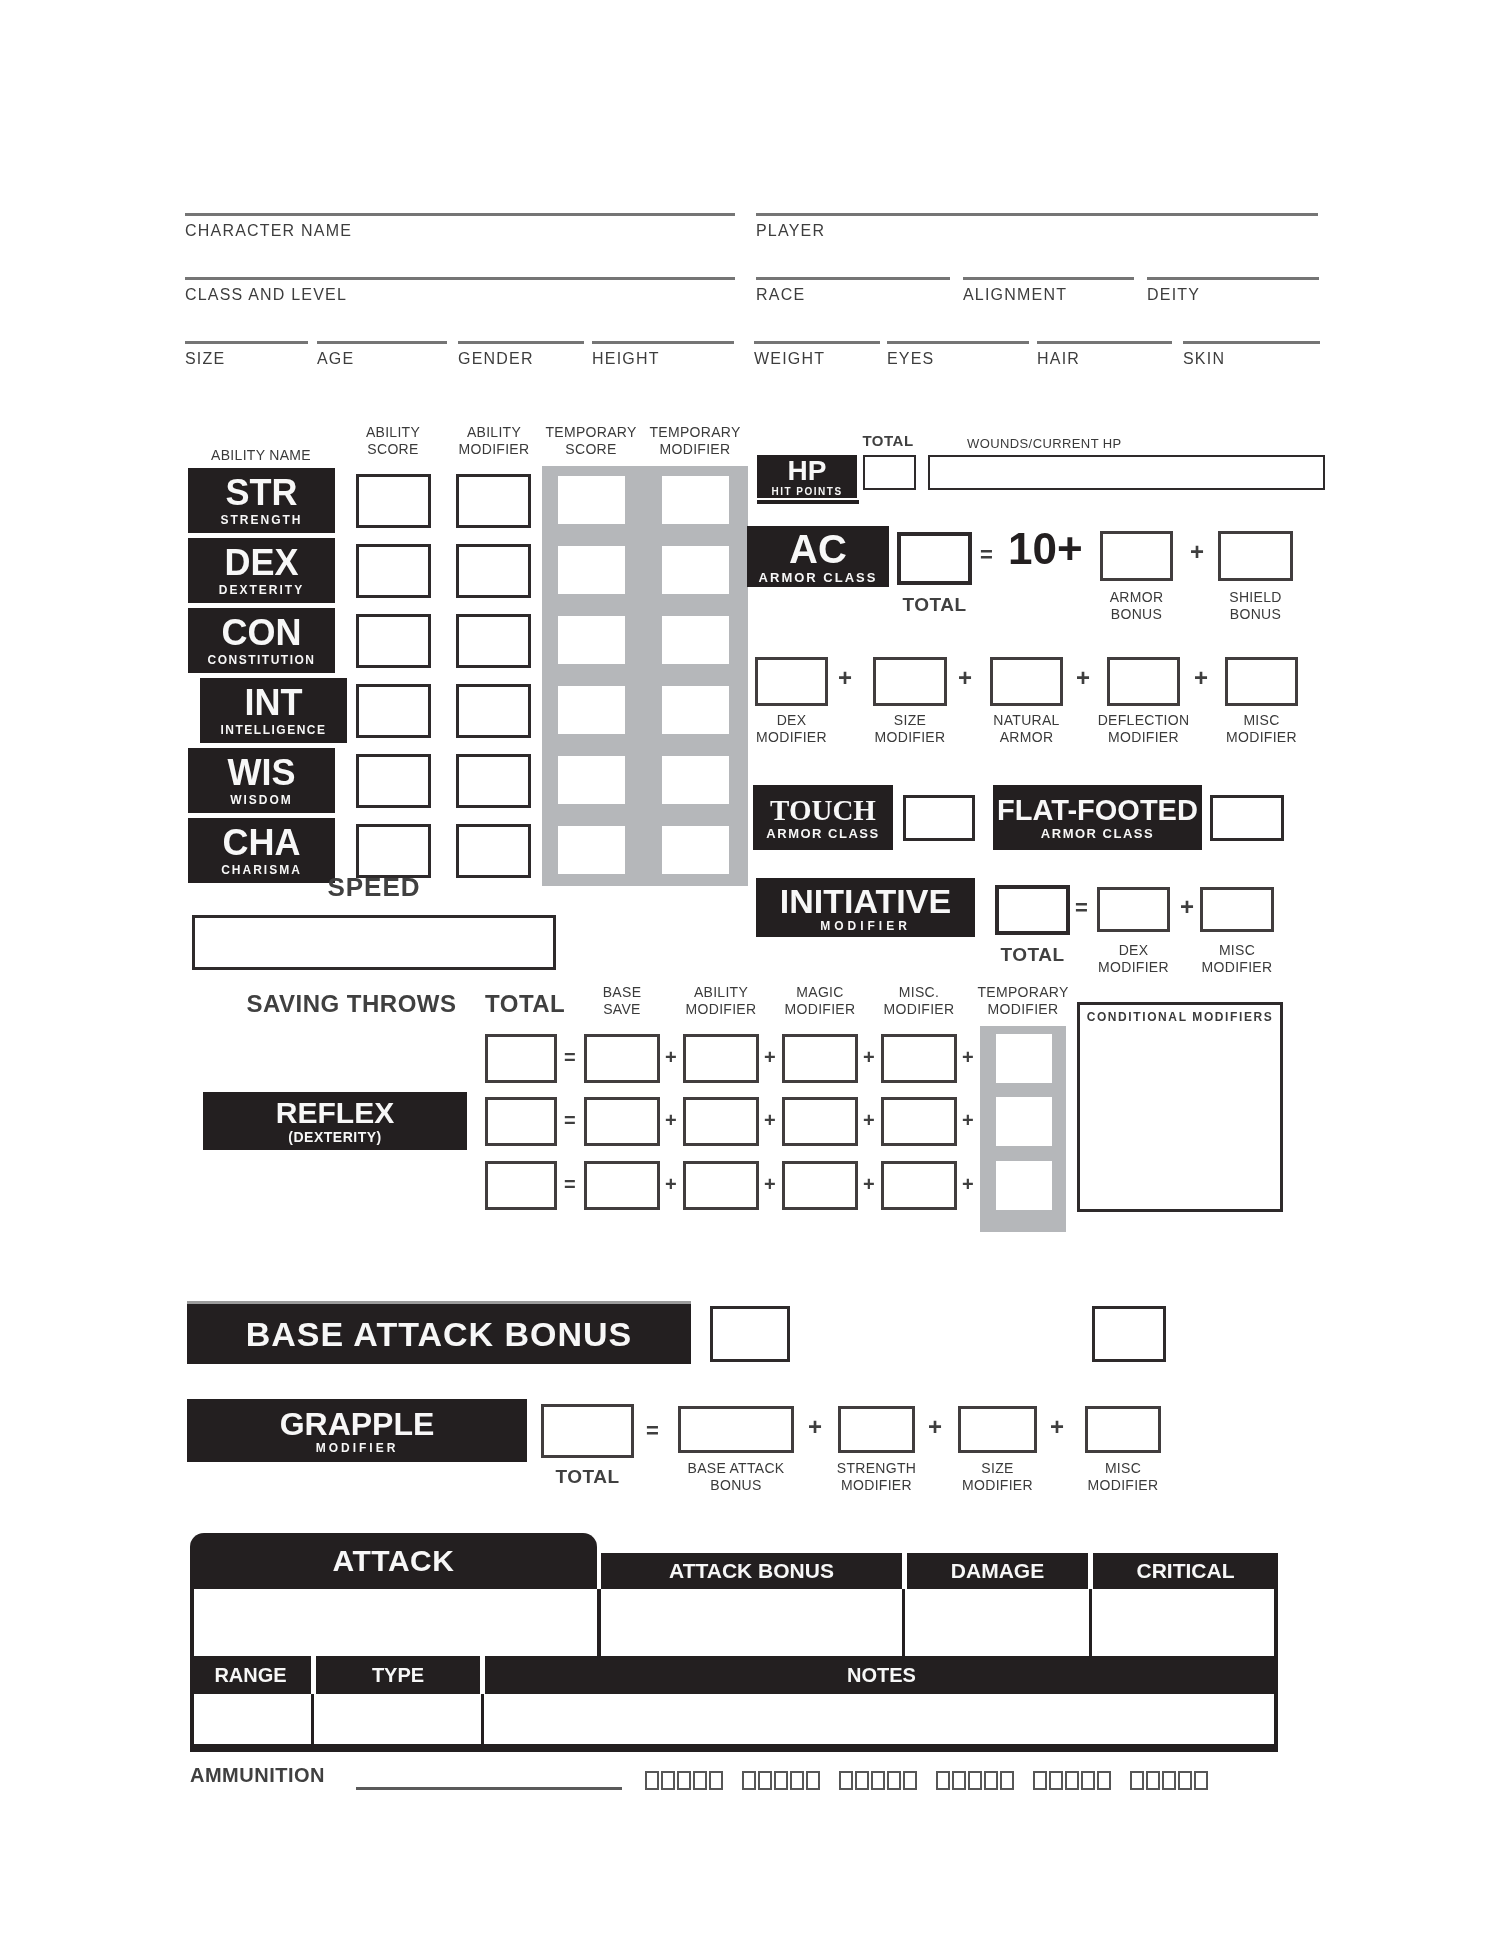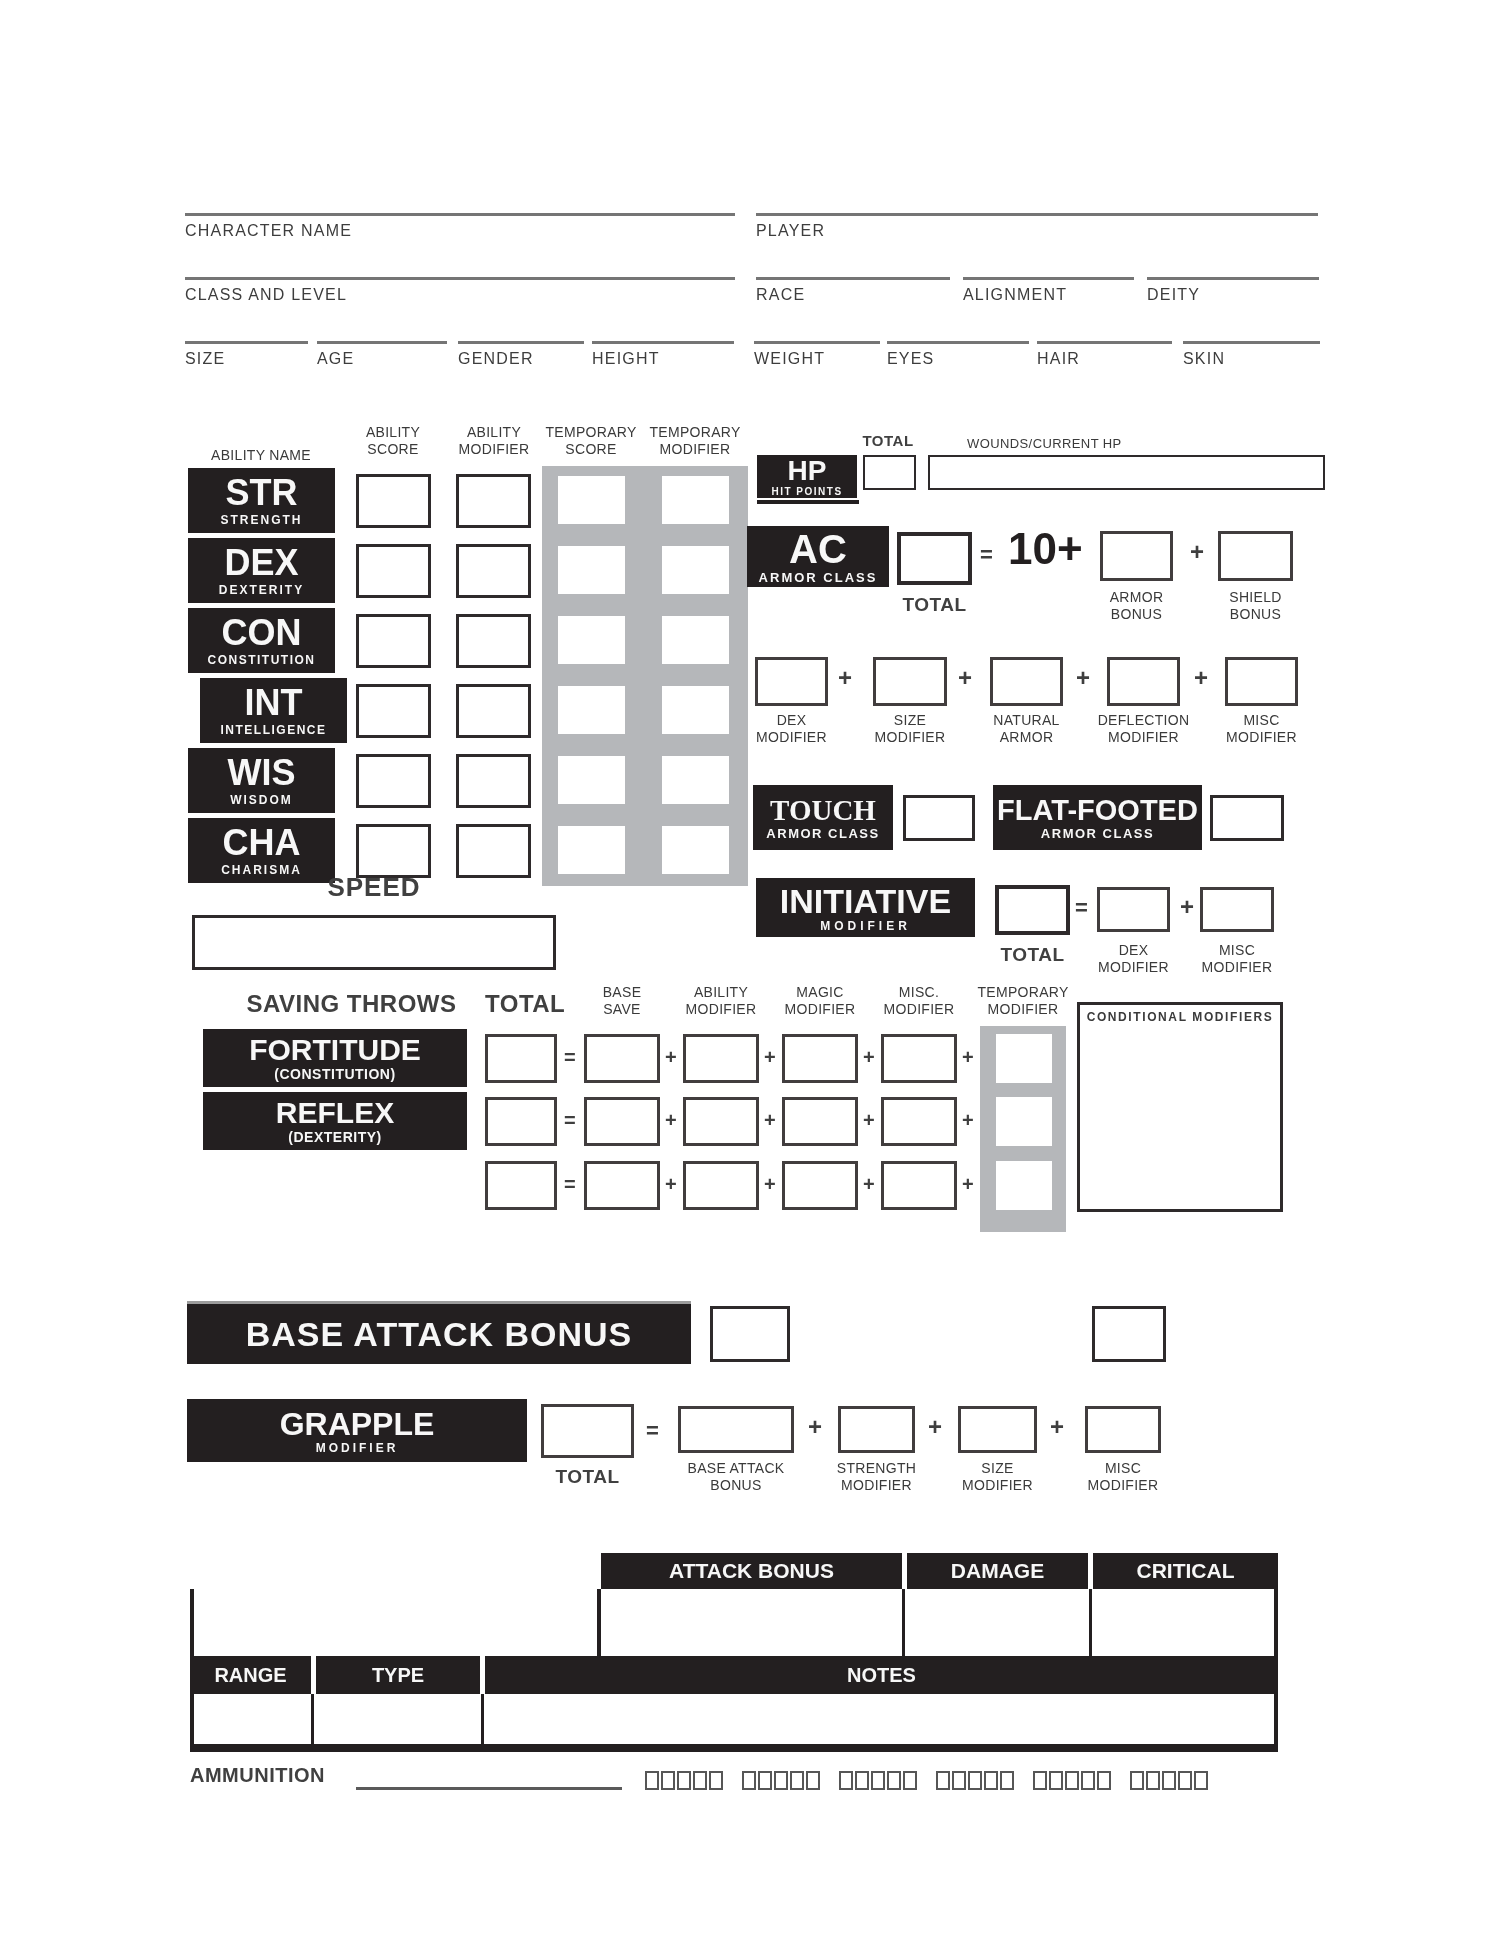--- a/index.html
+++ b/index.html
@@ -217,24 +217,20 @@
 MODIFIER</div>
   <div class="lbl" style="left:778px;top:984px;width:84px;">MAGIC
 MODIFIER</div>
   <div class="lbl" style="left:877px;top:984px;width:84px;">MISC.
 MODIFIER</div>
   <div class="lbl" style="left:976px;top:984px;width:94px;">TEMPORARY
 MODIFIER</div>
 
   <div class="panel" style="left:980px;top:1026px;width:86px;height:206px;"></div>
 
-  <div class="blk" style="left:203px;top:1029px;width:264px;height:58px;">
-    <span class="big" style="font-size:30px;">FORTITUDE</span>
-    <span class="small" style="font-size:14px;letter-spacing:.5px;margin-top:2px;">(CONSTITUTION)</span>
-  </div>
   <div class="blk" style="left:203px;top:1092px;width:264px;height:58px;">
     <span class="big" style="font-size:30px;">REFLEX</span>
     <span class="small" style="font-size:14px;letter-spacing:.5px;margin-top:2px;">(DEXTERITY)</span>
   </div>
 
   <div class="bx gray" style="left:485px;top:1034px;width:72px;height:49px;"></div>
   <div class="op" style="left:564px;top:1046px;font-size:20px;">=</div>
   <div class="bx gray" style="left:584px;top:1034px;width:76px;height:49px;"></div>
   <div class="op" style="left:665px;top:1046px;font-size:20px;">+</div>
   <div class="bx gray" style="left:683px;top:1034px;width:76px;height:49px;"></div>
@@ -294,20 +290,23 @@
   <div class="bx gray" style="left:1085px;top:1406px;width:76px;height:47px;"></div>
   <div class="lbl" style="left:678px;top:1460px;width:116px;">BASE ATTACK
 BONUS</div>
   <div class="lbl" style="left:834px;top:1460px;width:85px;">STRENGTH
 MODIFIER</div>
   <div class="lbl" style="left:956px;top:1460px;width:83px;">SIZE
 MODIFIER</div>
   <div class="lbl" style="left:1081px;top:1460px;width:84px;">MISC
 MODIFIER</div>
 
+  <div class="blk" style="left:190px;top:1533px;width:407px;height:56px;border-radius:14px 14px 0 0;">
+    <span class="big" style="font-size:30px;letter-spacing:.5px;">ATTACK</span>
+  </div>
   <div class="blk" style="left:601px;top:1553px;width:677px;height:36px;flex-direction:row;"></div>
   <div class="abs" style="left:601px;top:1553px;width:301px;height:36px;display:flex;align-items:center;justify-content:center;color:#f7f7f7;font-weight:bold;font-size:21px;">ATTACK BONUS</div>
   <div class="abs" style="left:902px;top:1553px;width:5px;height:36px;background:#fff;"></div>
   <div class="abs" style="left:907px;top:1553px;width:181px;height:36px;display:flex;align-items:center;justify-content:center;color:#f7f7f7;font-weight:bold;font-size:21px;">DAMAGE</div>
   <div class="abs" style="left:1088px;top:1553px;width:5px;height:36px;background:#fff;"></div>
   <div class="abs" style="left:1093px;top:1553px;width:185px;height:36px;display:flex;align-items:center;justify-content:center;color:#f7f7f7;font-weight:bold;font-size:21px;">CRITICAL</div>
 
   <div class="attack-cell-line" style="left:597px;top:1589px;width:4px;height:67px;"></div>
   <div class="attack-cell-line" style="left:902px;top:1589px;width:3px;height:67px;"></div>
   <div class="attack-cell-line" style="left:1089px;top:1589px;width:3px;height:67px;"></div>

